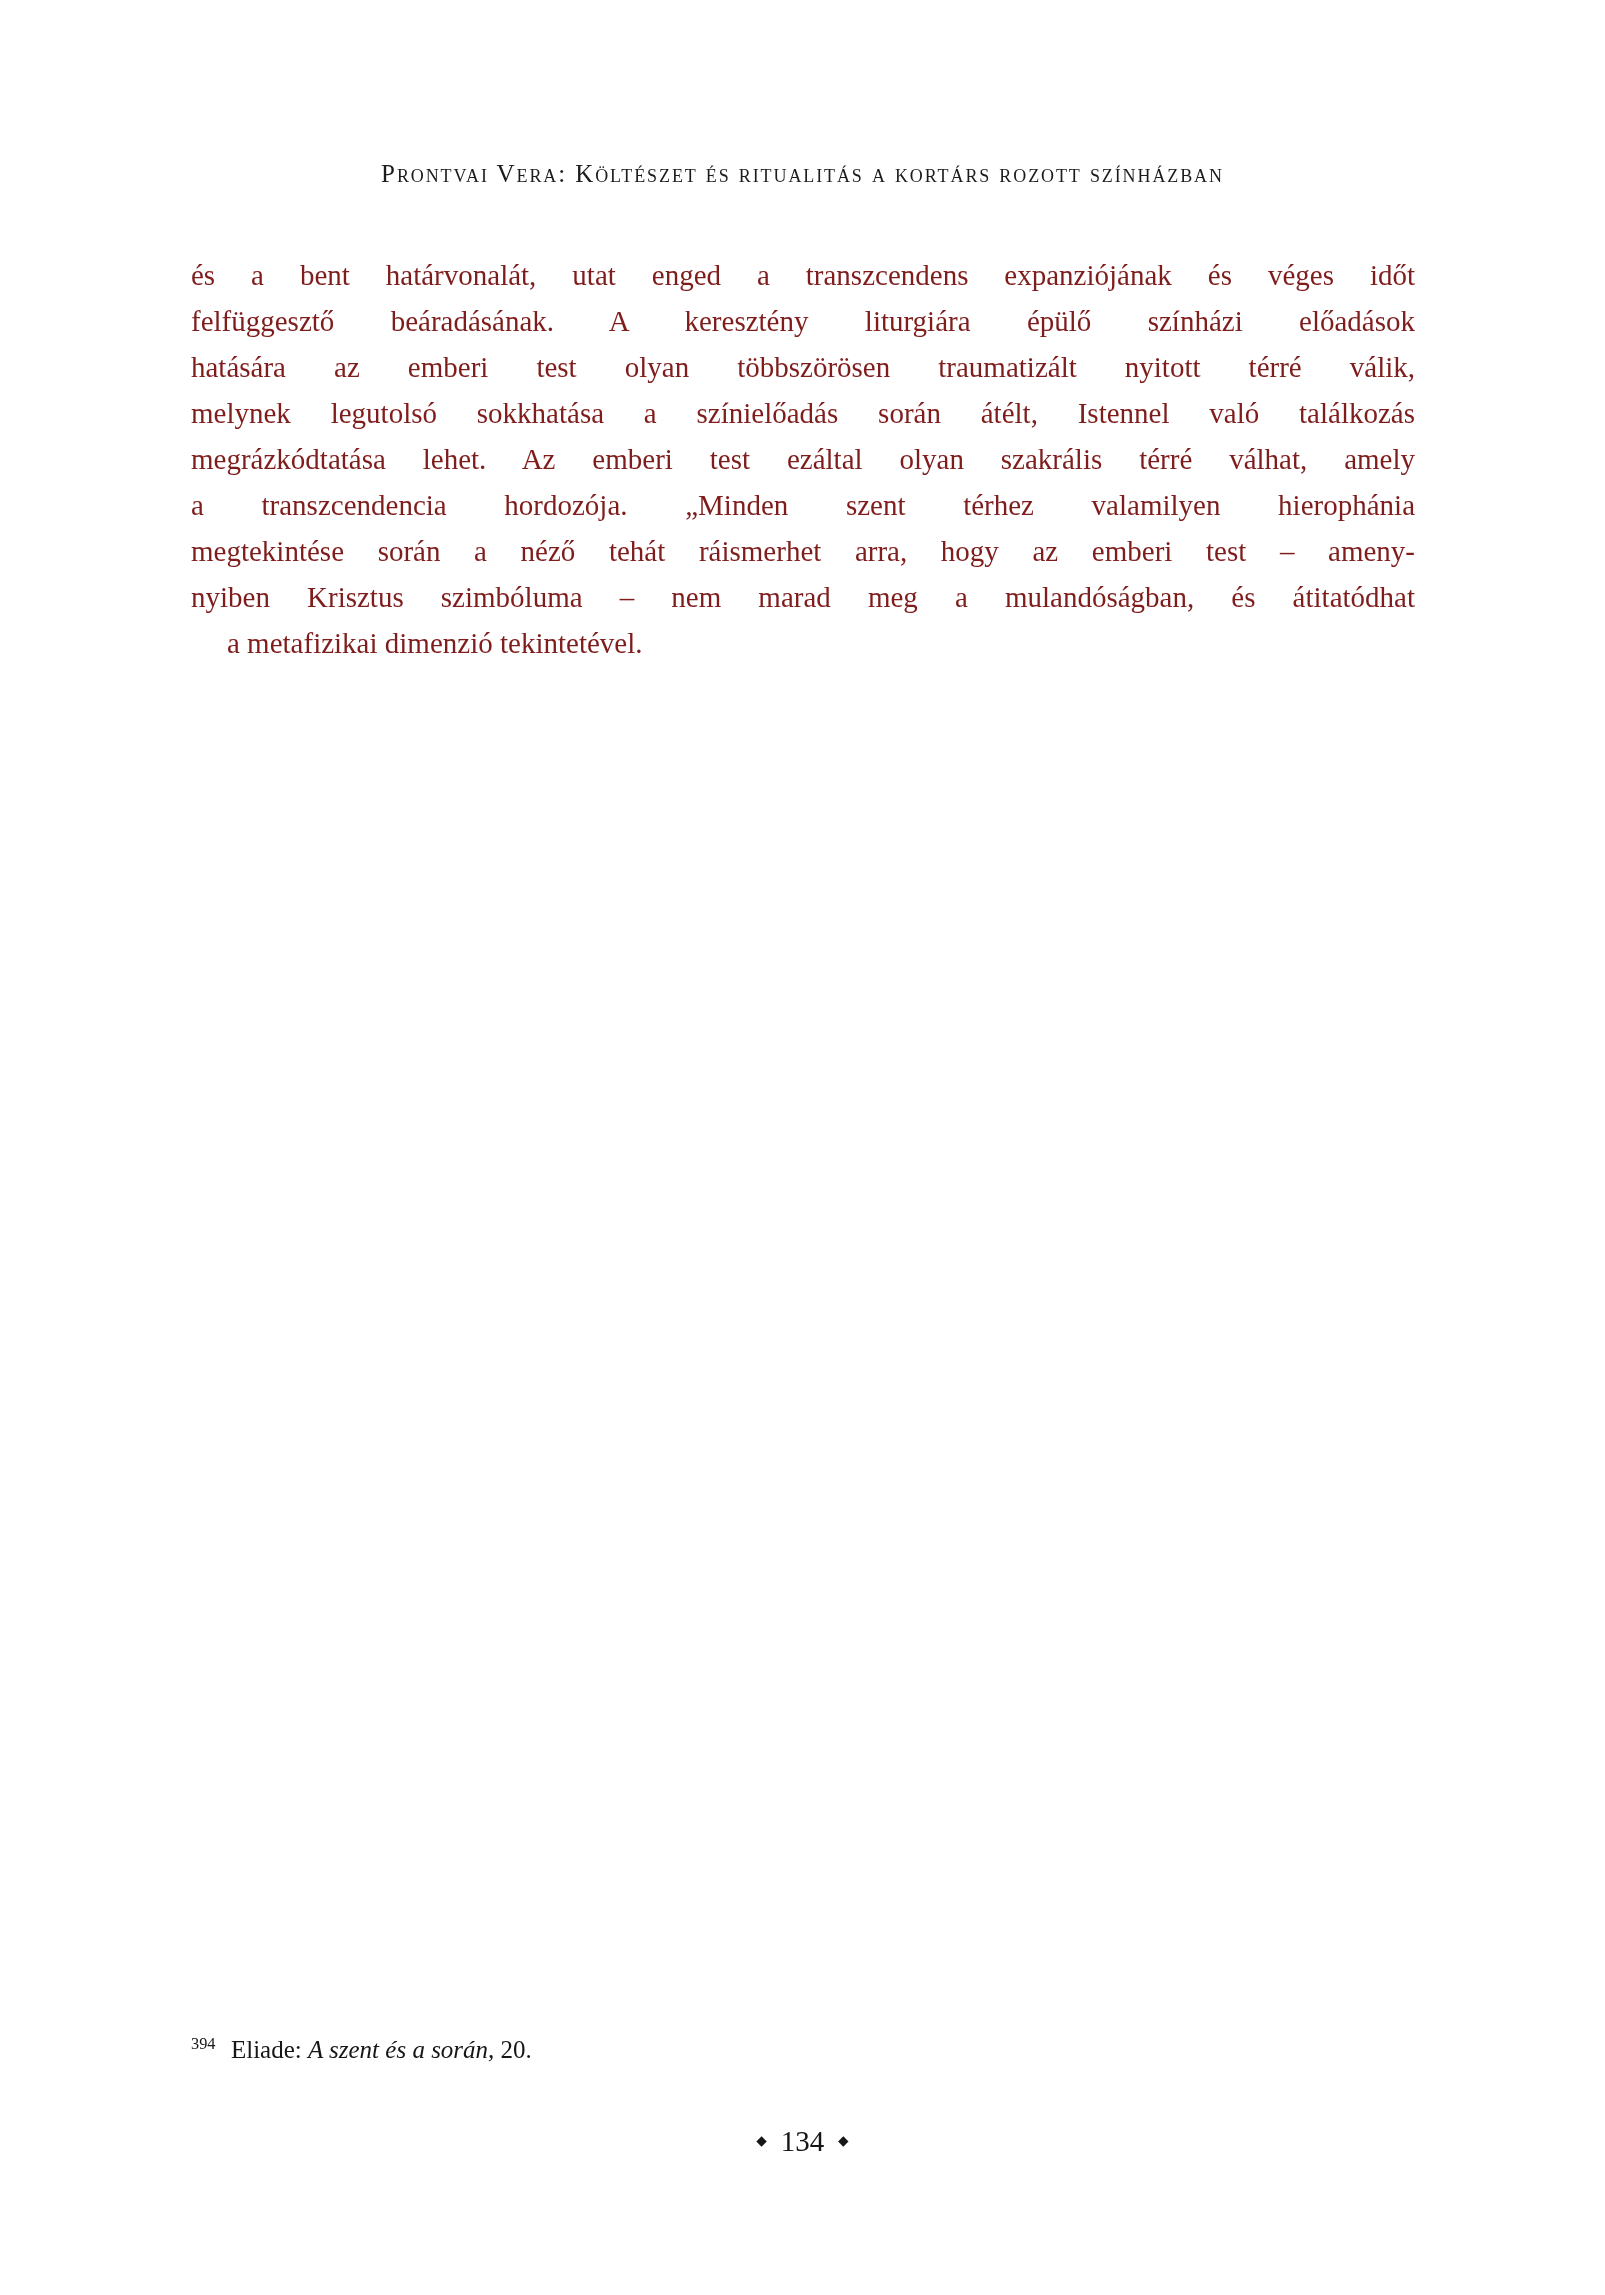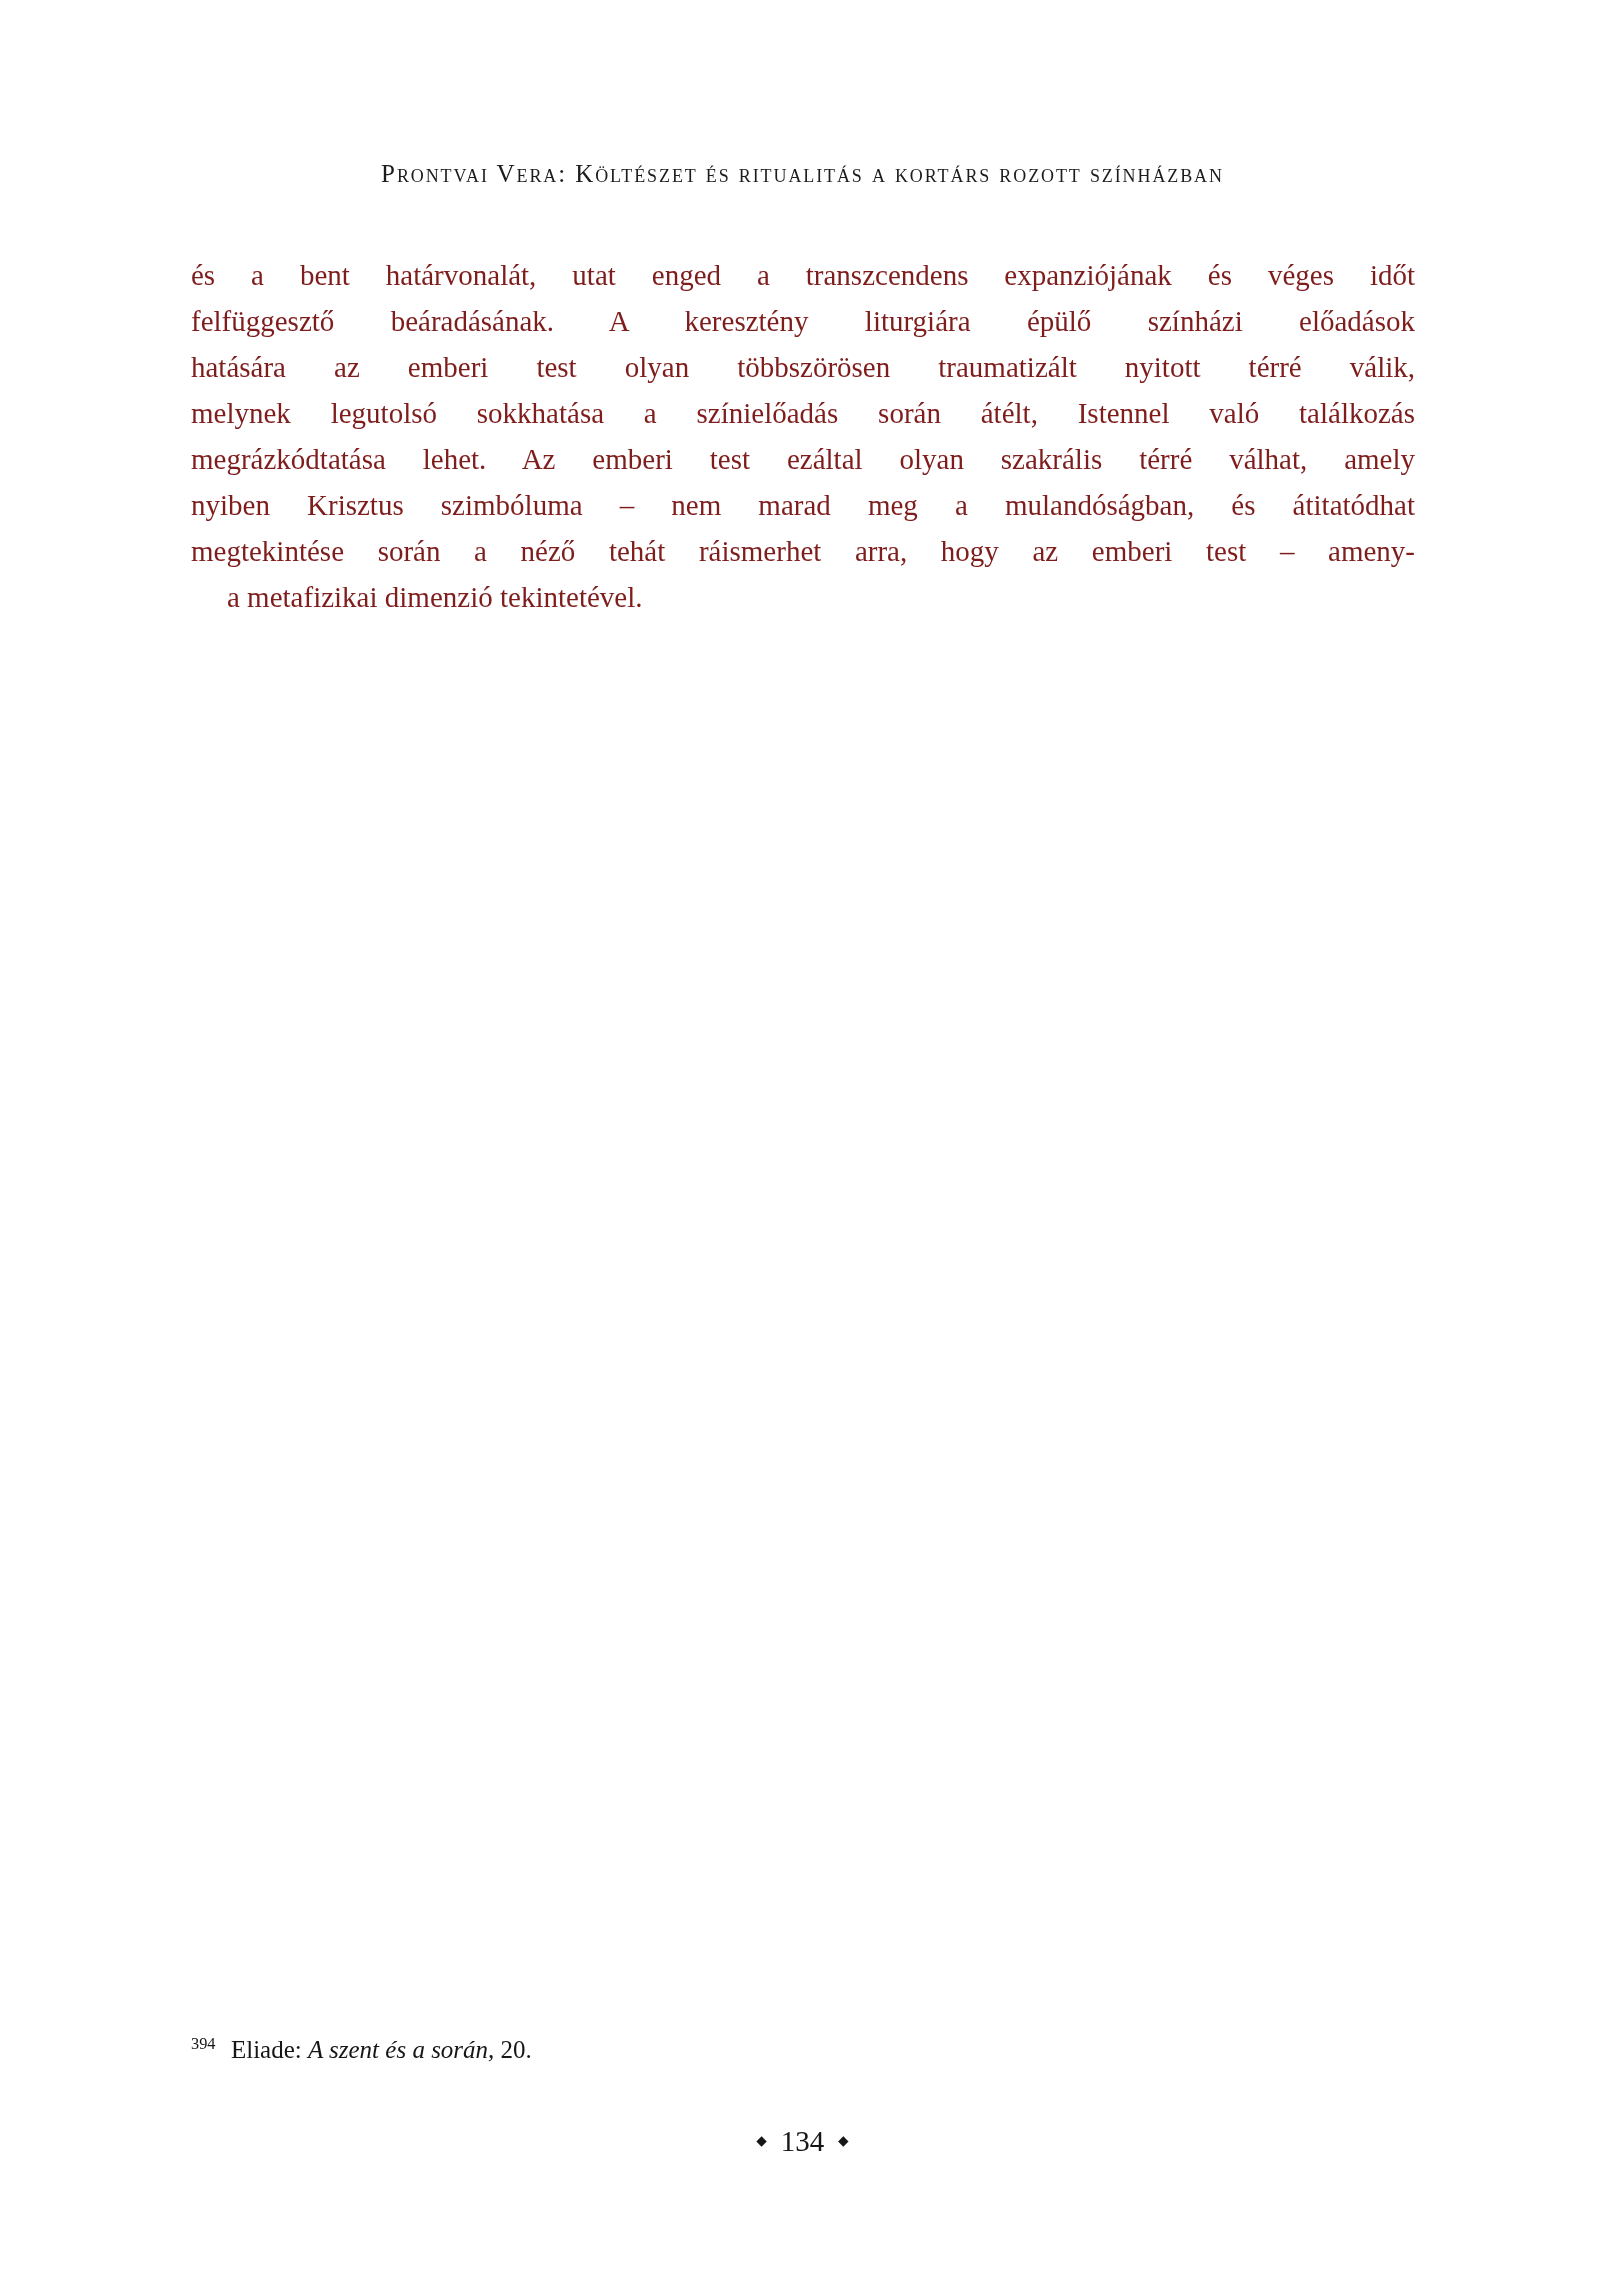--- a/index.html
+++ b/index.html
@@ -92,22 +92,23 @@
 <div class="page">
 
   <div class="running-header">Prontvai Vera: Költészet és ritualitás a kortárs rozott színházban</div>
 
   <div class="body-text">
     <div class="line">és a bent határvonalát, utat enged a transzcendens expanziójának és véges időt</div>
     <div class="line">felfüggesztő beáradásának. A keresztény liturgiára épülő színházi előadások</div>
     <div class="line">hatására az emberi test olyan többszörösen traumatizált nyitott térré válik,</div>
     <div class="line">melynek legutolsó sokkhatása a színielőadás során átélt, Istennel való találkozás</div>
     <div class="line">megrázkódtatása lehet. Az emberi test ezáltal olyan szakrális térré válhat, amely</div>
+    <div class="line">a transzcendencia hordozója. „Minden szent térhez valamilyen hierophánia</div>
+    <div class="line">megtekintése során a néző tehát ráismerhet arra, hogy az emberi test – ameny-</div>
     <div class="line">nyiben Krisztus szimbóluma – nem marad meg a mulandóságban, és átitatódhat</div>
-    <div class="line">megtekintése során a néző tehát ráismerhet arra, hogy az emberi test – ameny-</div>
     <div class="line last">a metafizikai dimenzió tekintetével.</div>
   </div>
 
   <div class="footnote"><sup class="fn-marker">394</sup><span>Eliade: </span><span class="italic">A szent és a során,</span><span> 20.</span></div>
 
   <div class="page-number"><span class="bullet left">◆</span><span class="num">134</span><span class="bullet right">◆</span></div>
 
 </div>
 
 

